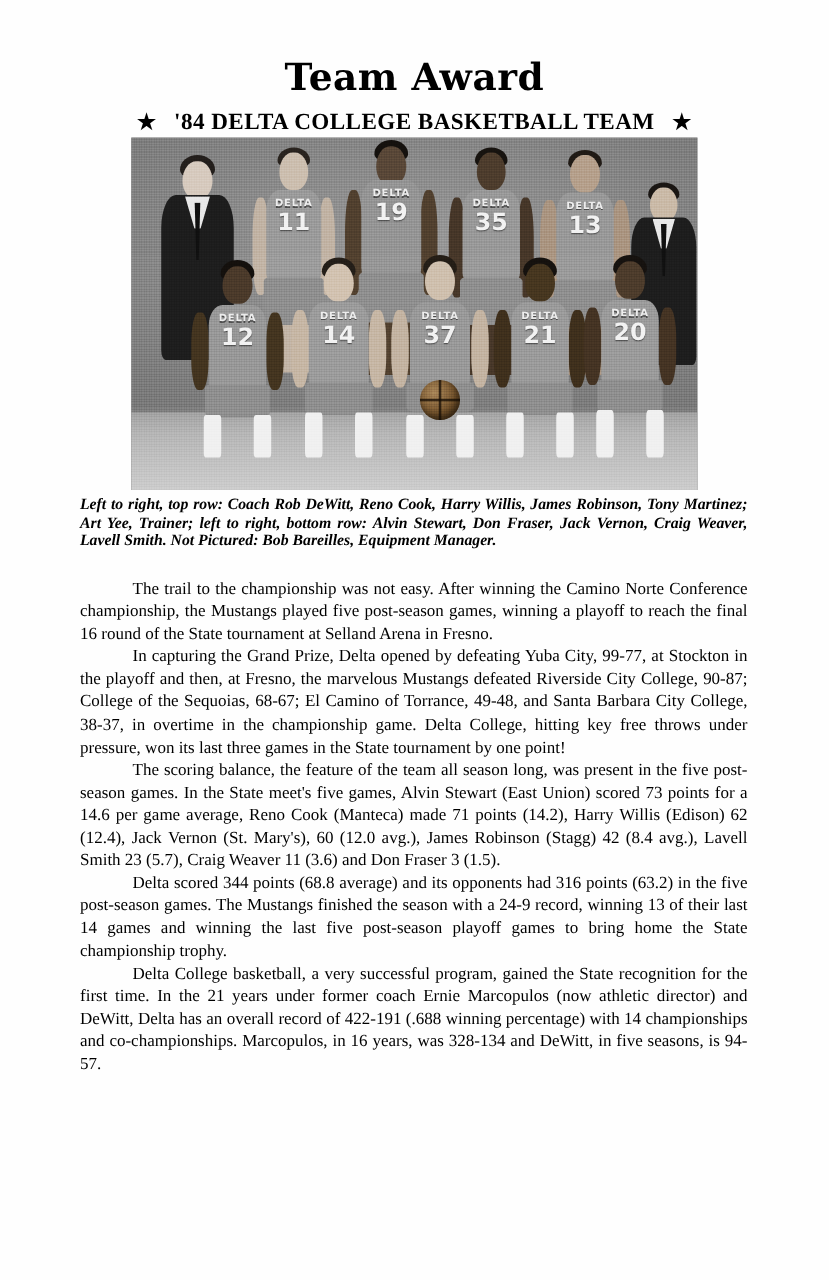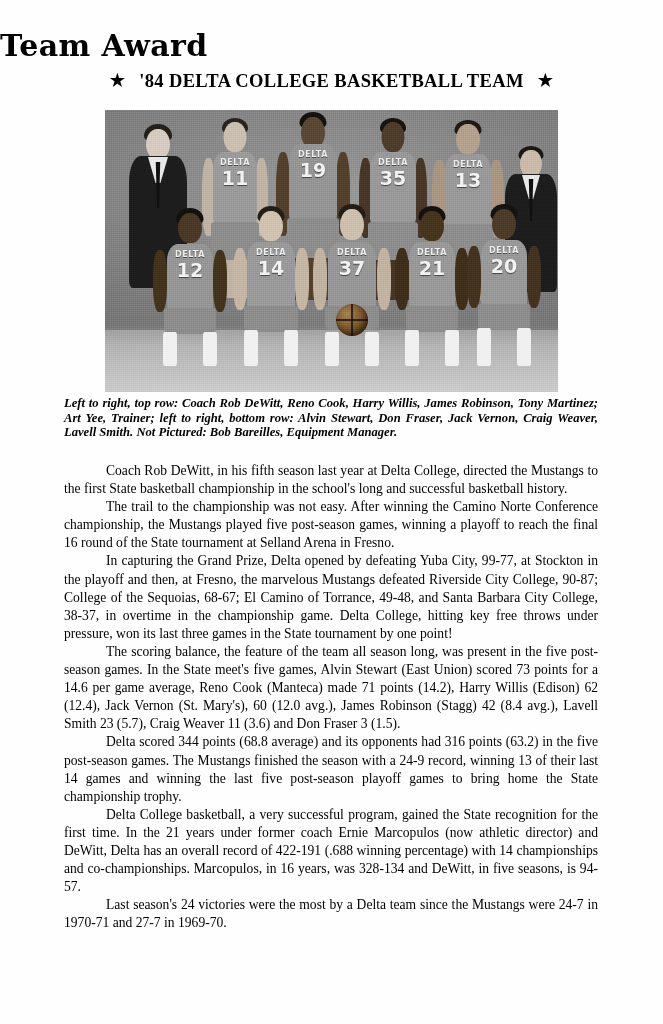--- a/index.html
+++ b/index.html
@@ -17,21 +17,22 @@
   }
   .page {
     position: relative;
     width: 663px;
     height: 1024px;
     background: #fefefe;
   }
 
   
   .title-block {
-    padding-top: 30px;
+    padding-top: 47px;
+    text-align: center;
   }
   .main-title {
     font-family: "DejaVu Serif", "Liberation Serif", serif;
     font-size: 30px;
     font-weight: bold;
     letter-spacing: 0.4px;
     line-height: 1.05;
     margin: 0;
   }
   .subtitle-row {
@@ -372,22 +373,20 @@
       <div class="sock" style="left:10px; top:124px; width:14px; height:38px;"></div>
       <div class="sock" style="right:10px; top:124px; width:14px; height:38px;"></div>
     </div>
 
     <div class="grain"></div>
   </div>
 
   <div class="caption">Left to right, top row: Coach Rob DeWitt, Reno Cook, Harry Willis, James Robinson, Tony Martinez; Art Yee, Trainer; left to right, bottom row: Alvin Stewart, Don Fraser, Jack Vernon, Craig Weaver, Lavell Smith. Not Pictured: Bob Bareilles, Equipment Manager.</div>
 
   <div class="body-text">
-    <p>Coach Rob DeWitt, in his fifth season last year at Delta College, directed the Mustangs to the first State basketball championship in the school's long and successful basketball history.</p>
     <p>The trail to the championship was not easy. After winning the Camino Norte Conference championship, the Mustangs played five post-season games, winning a playoff to reach the final 16 round of the State tournament at Selland Arena in Fresno.</p>
     <p>In capturing the Grand Prize, Delta opened by defeating Yuba City, 99-77, at Stockton in the playoff and then, at Fresno, the marvelous Mustangs defeated Riverside City College, 90-87; College of the Sequoias, 68-67; El Camino of Torrance, 49-48, and Santa Barbara City College, 38-37, in overtime in the championship game. Delta College, hitting key free throws under pressure, won its last three games in the State tournament by one point!</p>
     <p>The scoring balance, the feature of the team all season long, was present in the five post-season games. In the State meet's five games, Alvin Stewart (East Union) scored 73 points for a 14.6 per game average, Reno Cook (Manteca) made 71 points (14.2), Harry Willis (Edison) 62 (12.4), Jack Vernon (St. Mary's), 60 (12.0 avg.), James Robinson (Stagg) 42 (8.4 avg.), Lavell Smith 23 (5.7), Craig Weaver 11 (3.6) and Don Fraser 3 (1.5).</p>
     <p>Delta scored 344 points (68.8 average) and its opponents had 316 points (63.2) in the five post-season games. The Mustangs finished the season with a 24-9 record, winning 13 of their last 14 games and winning the last five post-season playoff games to bring home the State championship trophy.</p>
     <p>Delta College basketball, a very successful program, gained the State recognition for the first time. In the 21 years under former coach Ernie Marcopulos (now athletic director) and DeWitt, Delta has an overall record of 422-191 (.688 winning percentage) with 14 championships and co-championships. Marcopulos, in 16 years, was 328-134 and DeWitt, in five seasons, is 94-57.</p>
-    <p>Last season's 24 victories were the most by a Delta team since the Mustangs were 24-7 in 1970-71 and 27-7 in 1969-70.</p>
   </div>
 
 </div>
 
 </body></html>

